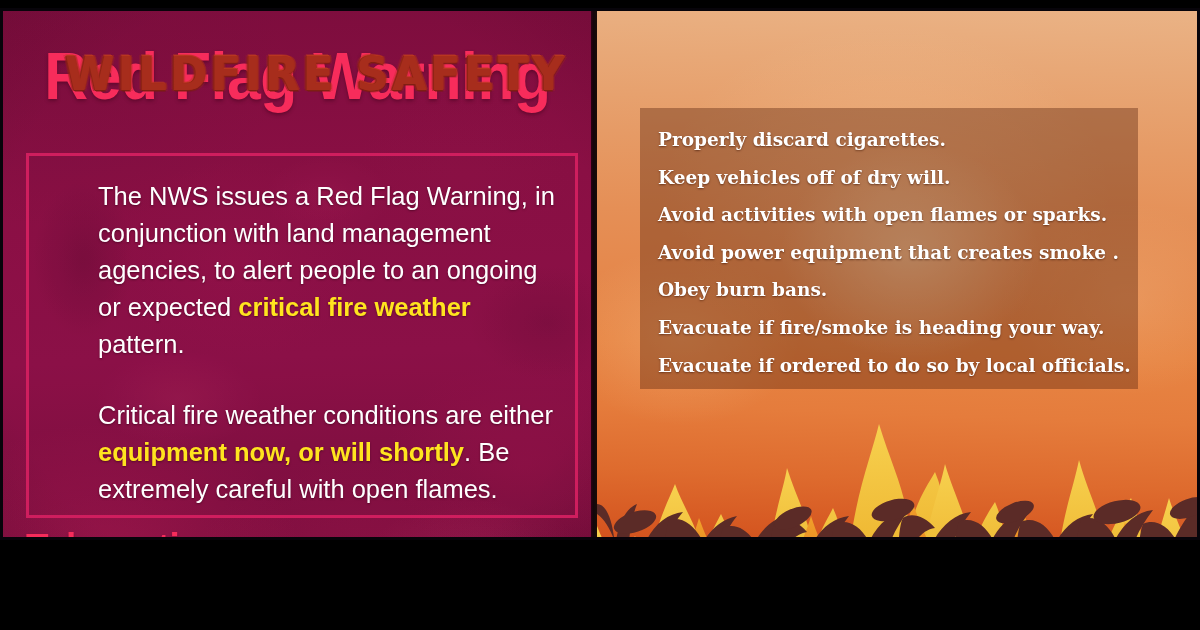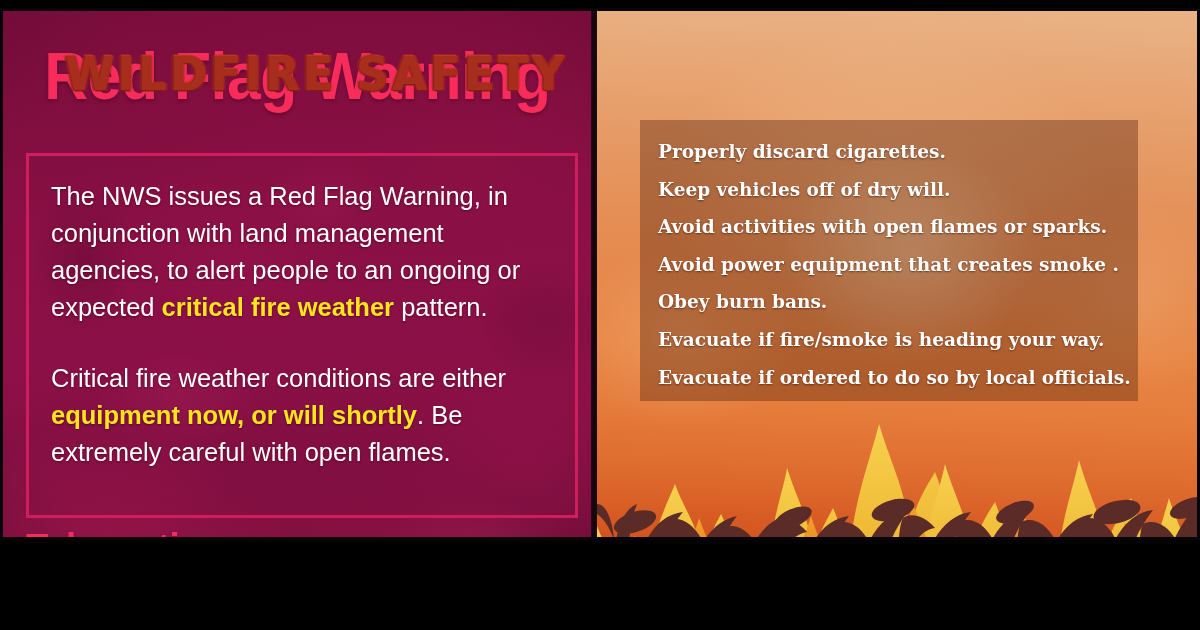--- a/index.html
+++ b/index.html
@@ -47,20 +47,21 @@
     color:#f72c5b;
     letter-spacing:-0.5px;
     transform:scaleX(0.92); transform-origin:50% 50%;
     text-shadow:0 2px 4px rgba(60,0,25,0.45);
   }
 
   #info-box {
     position:absolute; left:26px; top:145px; width:552px; height:365px;
     border:3px solid #cf1e5e;
     background:rgba(125,14,62,0.12);
+    padding-left:47px;
   }
   #info-box-inner { padding:22px 20px 0 22px; }
 
   .para {
     color:#ffffff; font-size:25.5px; line-height:37px;
     font-weight:normal;
     text-shadow:0 1px 2px rgba(50,0,22,0.55);
   }
   .para.second { margin-top:34px; }
   .hl { color:#ffe41f; font-weight:bold; }
@@ -114,21 +115,21 @@
     display:inline-block;
     text-shadow:
       1px 0 0 #a72d1c, -1px 0 0 #8f2416, 0 -1px 0 #b8371f, 0 1px 0 #7f1f12,
       2px -1px 0 rgba(167,45,28,0.55), -2px 1px 0 rgba(140,34,20,0.5),
       1px 2px 0 rgba(120,28,16,0.45), -1px -2px 0 rgba(190,60,32,0.4),
       3px 1px 0 rgba(167,45,28,0.25), -3px -1px 0 rgba(167,45,28,0.25);
     transform:scaleY(1.05);
   }
 
   #safety-box {
-    position:absolute; left:640px; top:112px; width:498px; height:281px;
+    position:absolute; left:640px; top:100px; width:498px; height:281px;
     background:rgba(92,38,16,0.40);
     z-index:5;
     padding:13px 16px 16px 18px;
   }
   .safety-item {
     color:#ffffff;
     font-family:"DejaVu Serif", serif;
     font-weight:bold;
     font-size:18.5px;
     line-height:37.6px;

